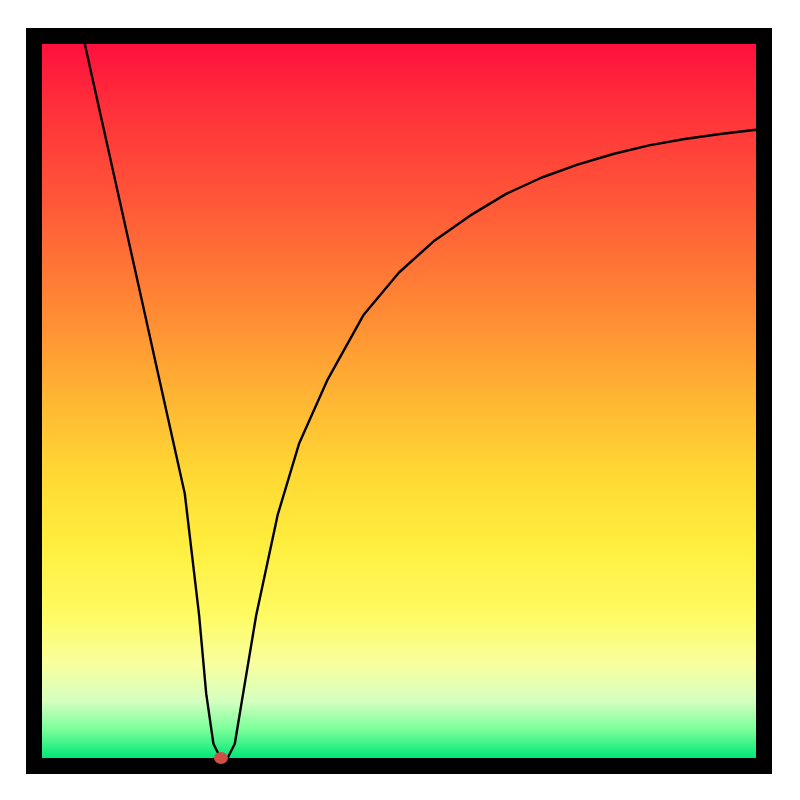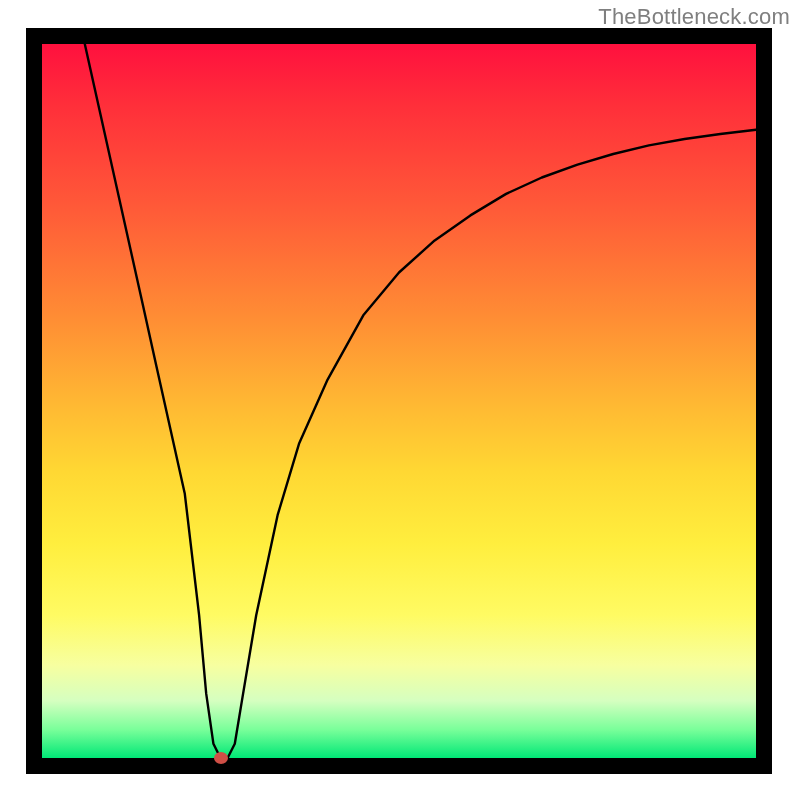--- a/index.html
+++ b/index.html
@@ -72,21 +72,20 @@
     border-radius: 50%;
     background: #cf4f46;
     transform: translate(-50%, -50%);
   }
 </style>
 </head>
 <body>
 
 <div class="stage">
 
-  <div class="watermark">TheBottleneck.com</div>
 
   <div class="outer-frame">
     <div class="plot-area">
 
       <svg class="curve" viewBox="0 0 714 714" preserveAspectRatio="none">
         <path id="curvePath" fill="none" stroke="#000" stroke-width="2.4" stroke-linejoin="round" stroke-linecap="round" d="M42.8 0.0 L57.1 64.3 L71.4 128.5 L85.7 192.8 L100.0 257.0 L114.2 321.3 L128.5 385.6 L142.8 449.8 L157.1 571.2 L164.2 649.7 L171.4 699.7 L178.5 714.0 L185.6 714.0 L192.8 699.7 L199.9 656.9 L214.2 571.2 L235.6 471.2 L257.0 399.8 L285.6 335.6 L321.3 271.3 L357.0 228.5 L392.7 196.4 L428.4 171.4 L464.1 149.9 L499.8 133.5 L535.5 120.7 L571.2 110.0 L606.9 101.4 L642.6 95.0 L678.3 90.0 L714.0 85.7"></path>
       </svg>
 
       <div class="marker" id="marker" style="left: 178.5px; top: 714px;"></div>
 

